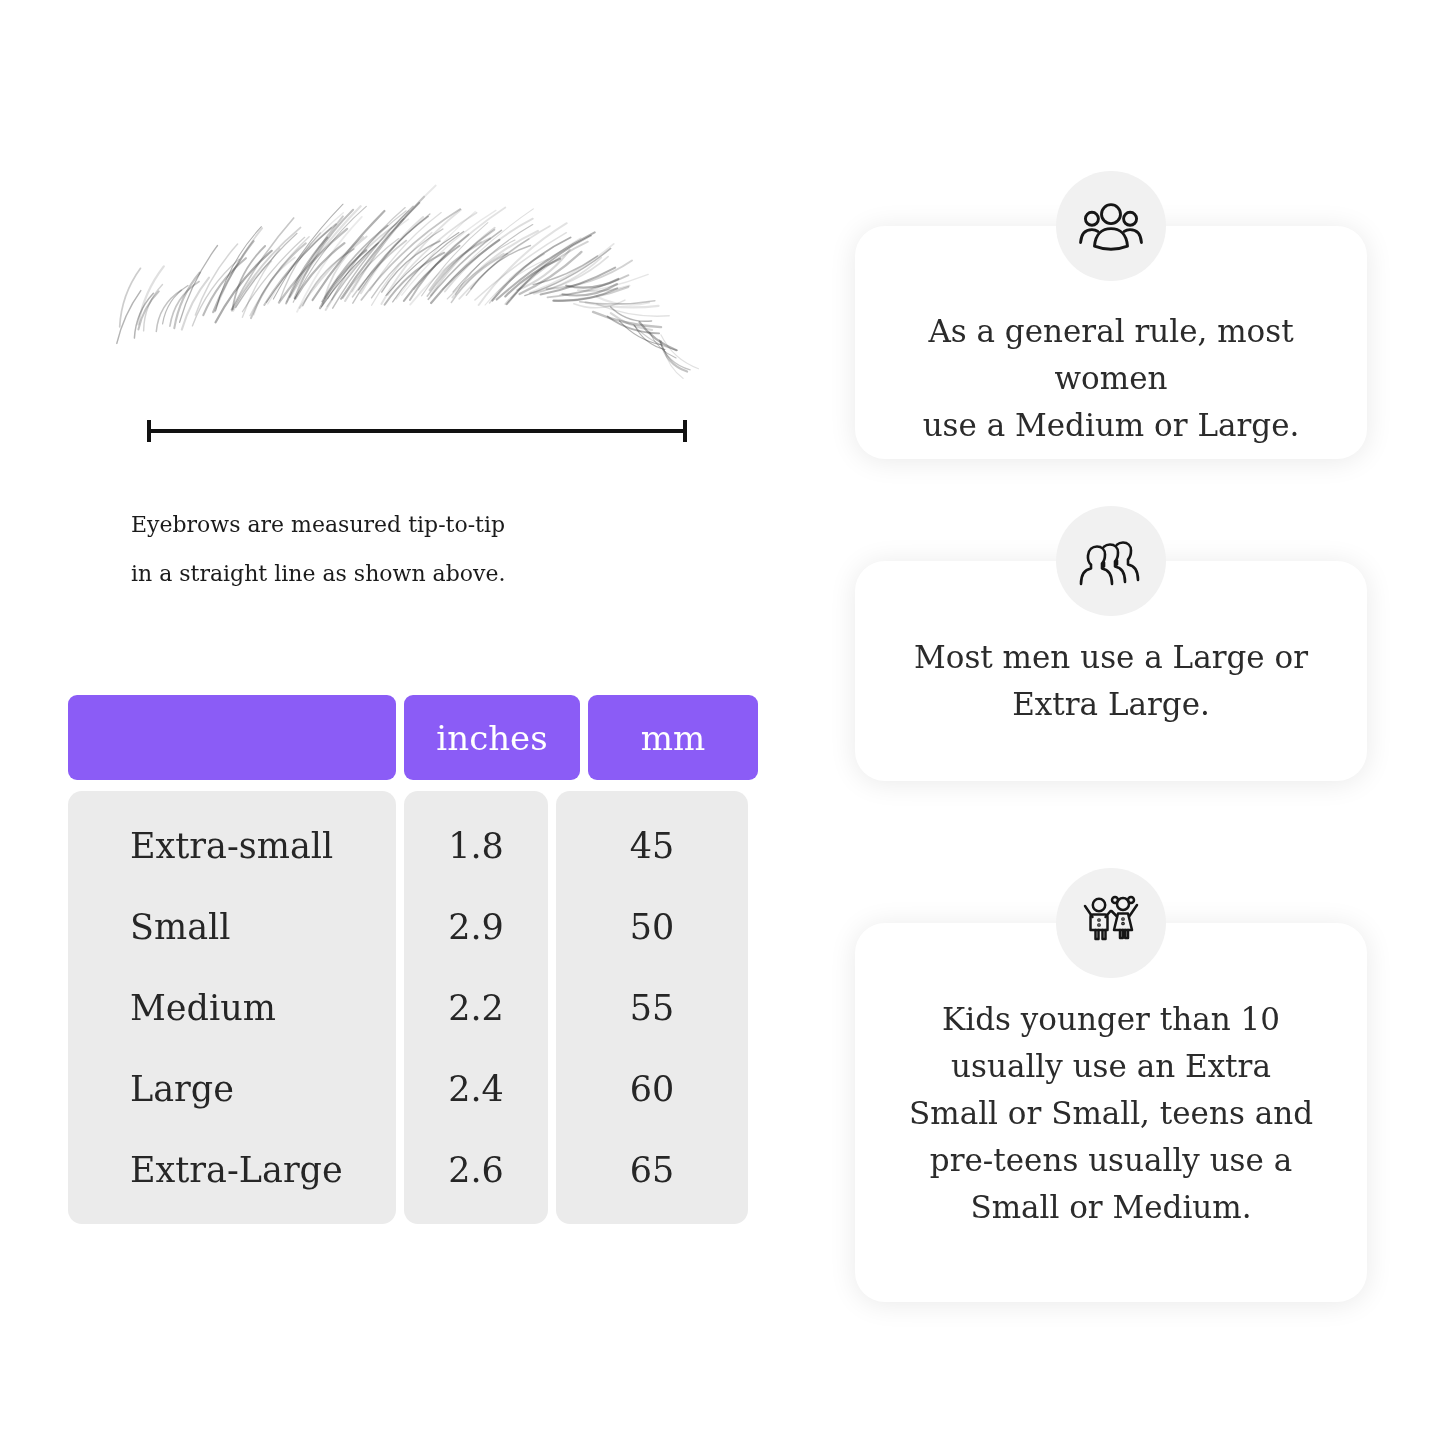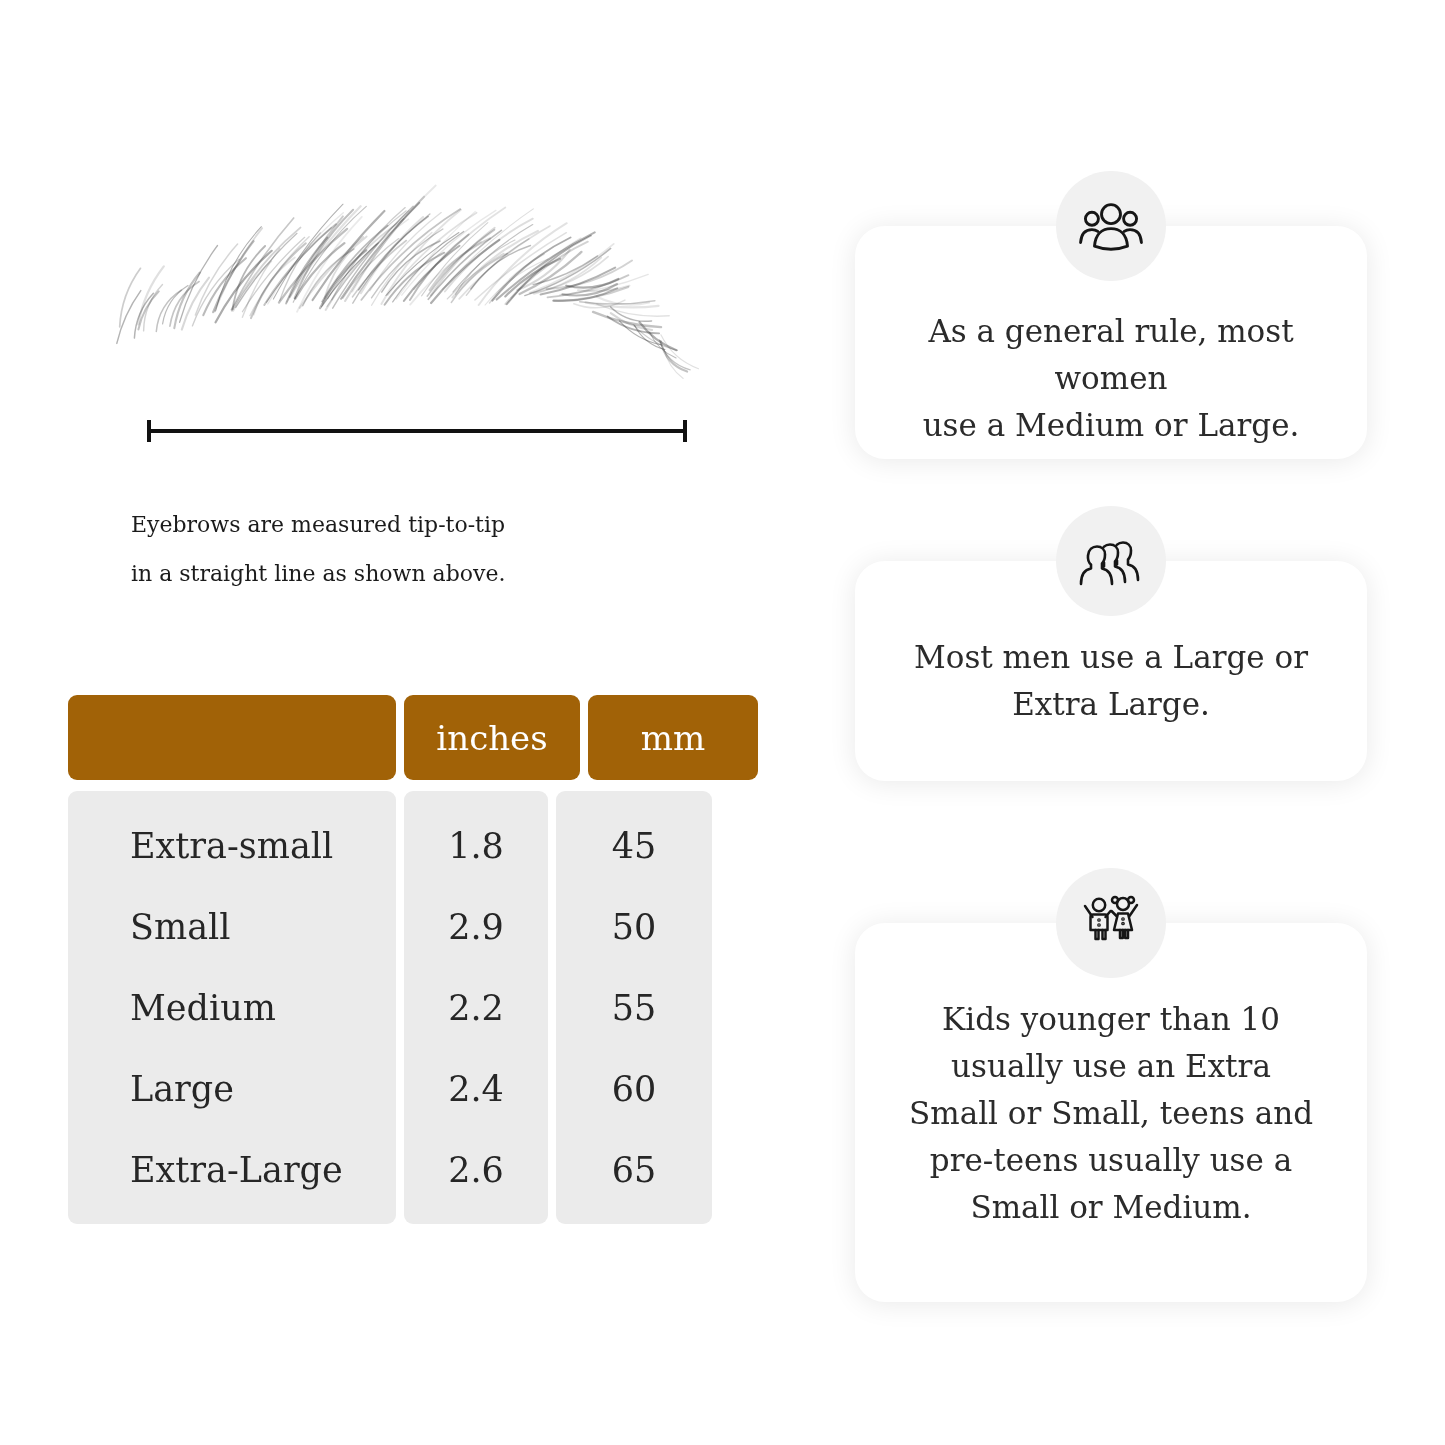--- a/index.html
+++ b/index.html
@@ -11,29 +11,29 @@
   .eyebrow-svg{position:absolute;left:103px;top:226px;width:600px;height:180px;overflow:visible;}
   .mline{position:absolute;left:147px;top:420px;width:540px;height:22px;}
   .mline .bar{position:absolute;left:0;right:0;top:9px;height:4px;background:#111;}
   .mline .tick{position:absolute;top:0;width:4px;height:22px;background:#111;}
   .mline .tick.l{left:0;}
   .mline .tick.r{right:0;}
   .caption{position:absolute;left:131px;top:500px;font-size:22px;line-height:49px;color:#1b1b1b;}
   
   .size-table{position:absolute;left:68px;top:695px;width:690px;}
   .thead{display:flex;gap:8px;height:85px;}
-  .th{background:#a16207;border-radius:9px;color:#ffffff;display:flex;align-items:center;justify-content:center;font-size:34px;}
+  .th{background:#8b5cf6;border-radius:9px;color:#ffffff;display:flex;align-items:center;justify-content:center;font-size:34px;}
   .th.c1{width:328px;}
   .th.c2{width:176px;}
   .th.c3{width:170px;}
   .tbody{display:flex;gap:8px;margin-top:11px;height:433px;}
-  .tcol{background:#ebebeb;border-radius:9px;display:flex;flex-direction:column;padding:14px 0;}
+  .tcol{background:#ebebeb;border-radius:14px;display:flex;flex-direction:column;padding:14px 0;}
   .tcol.c1{width:328px;}
   .tcol.c2{width:144px;}
-  .tcol.c3{width:156px;}
+  .tcol.c3{width:192px;}
   .tcell{flex:1;display:flex;align-items:center;font-size:35px;color:#262626;}
   .tcol.c1 .tcell{padding-left:62px;}
   .tcol.c2 .tcell,.tcol.c3 .tcell{justify-content:center;}
   
   .card{position:absolute;left:855px;width:512px;background:#ffffff;border-radius:30px;
         box-shadow:0 2px 28px rgba(0,0,0,0.09);}
   .card.c-women{top:226px;height:233px;}
   .card.c-men{top:561px;height:220px;}
   .card.c-kids{top:923px;height:379px;}
   .icon-circle{position:absolute;left:50%;top:-55px;transform:translateX(-50%);

